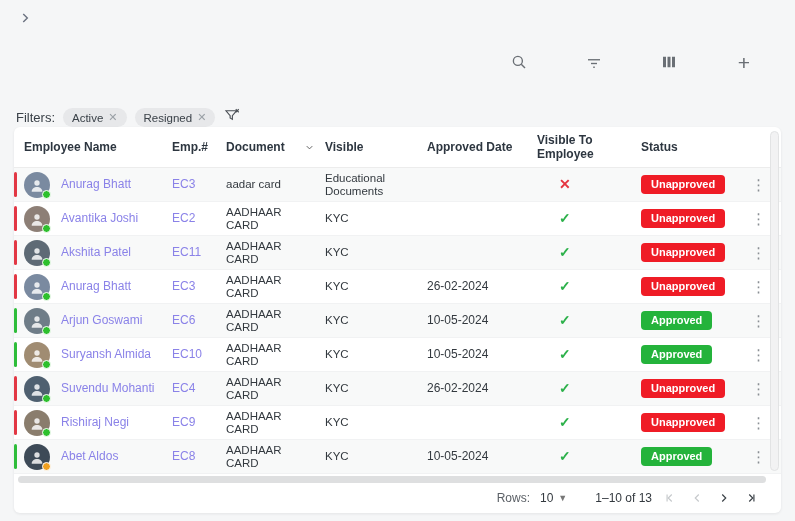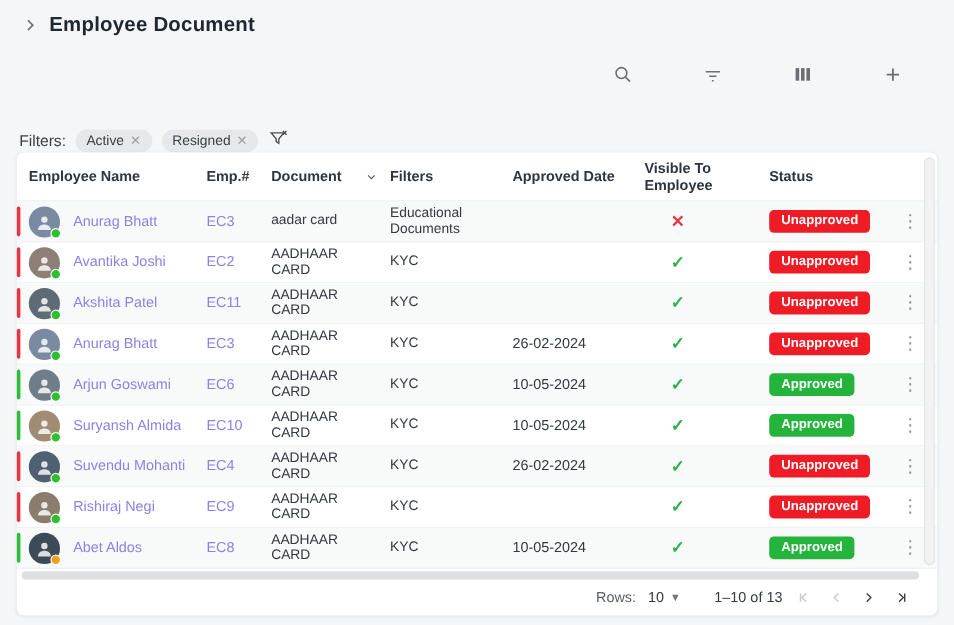--- a/index.html
+++ b/index.html
@@ -80,21 +80,20 @@
   .pg-btn.disabled svg { stroke:#c6c9cc; }
   .pg-btn.enabled svg { stroke:#3a4046; }
 </style>
 </head>
 <body>
 
 <div class="page-header">
   <svg class="crumb-chevron" viewBox="0 0 24 24">
       <path d="M9 5l7 7-7 7"></path>
     </svg>
-  <div class="page-title">Employee Document</div>
 </div>
 
 <div class="toolbar">
   <div class="tool-btn">
     <svg viewBox="0 0 24 24">
         <circle cx="10.5" cy="10.5" r="6"></circle>
         <line x1="15" y1="15" x2="20" y2="20"></line>
       </svg>
   </div>
   <div class="tool-btn">
@@ -138,21 +137,21 @@
 <div class="card">
   <div class="grid thead">
     <div class="th">Employee Name</div>
     <div class="th">Emp.#</div>
     <div class="th th-doc">
       <span>Document</span>
       <svg viewBox="0 0 24 24">
           <path d="M6 9l6 6 6-6"></path>
         </svg>
     </div>
-    <div class="th">Filters</div>
+    <div class="th">Visible</div>
     <div class="th">Approved Date</div>
     <div class="th" style="max-width:72px;">Visible To Employee</div>
     <div class="th">Status</div>
     <div class="th"></div>
   </div>
 
   <div class="tbody">
       <div class="grid row alt">
     <div class="bar" style="background: rgb(226, 55, 68);"></div>
     <div class="cell c-name">

